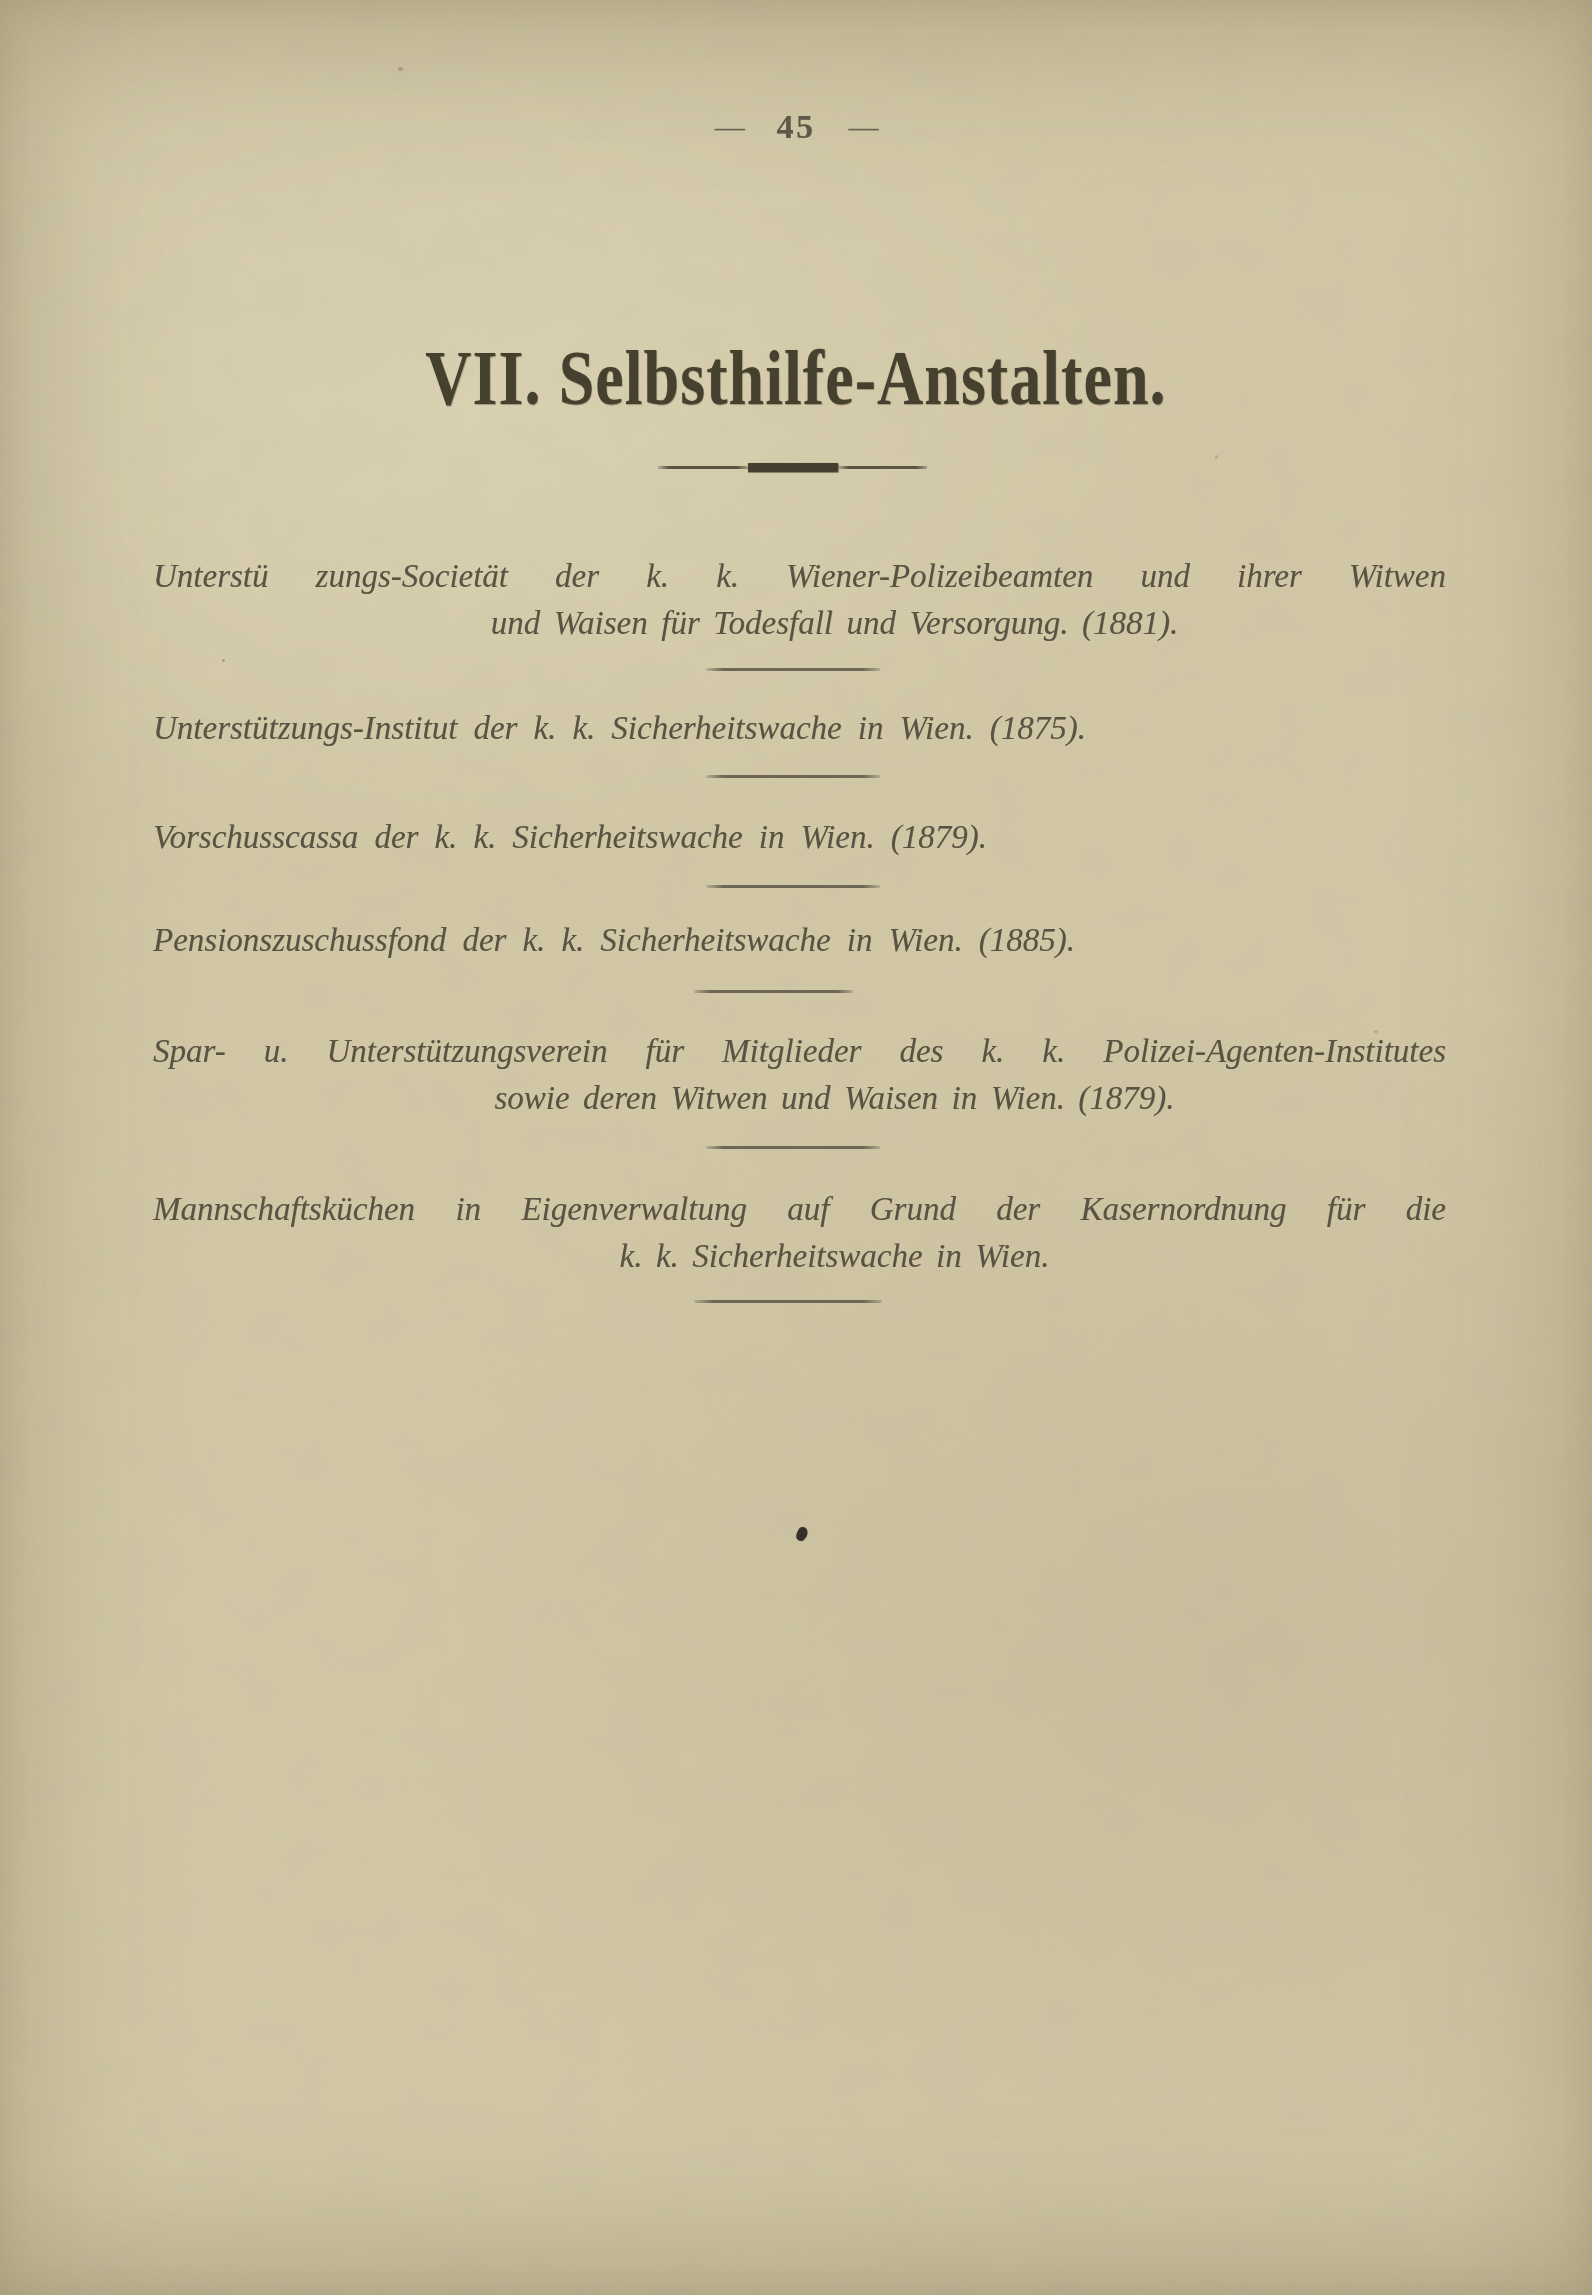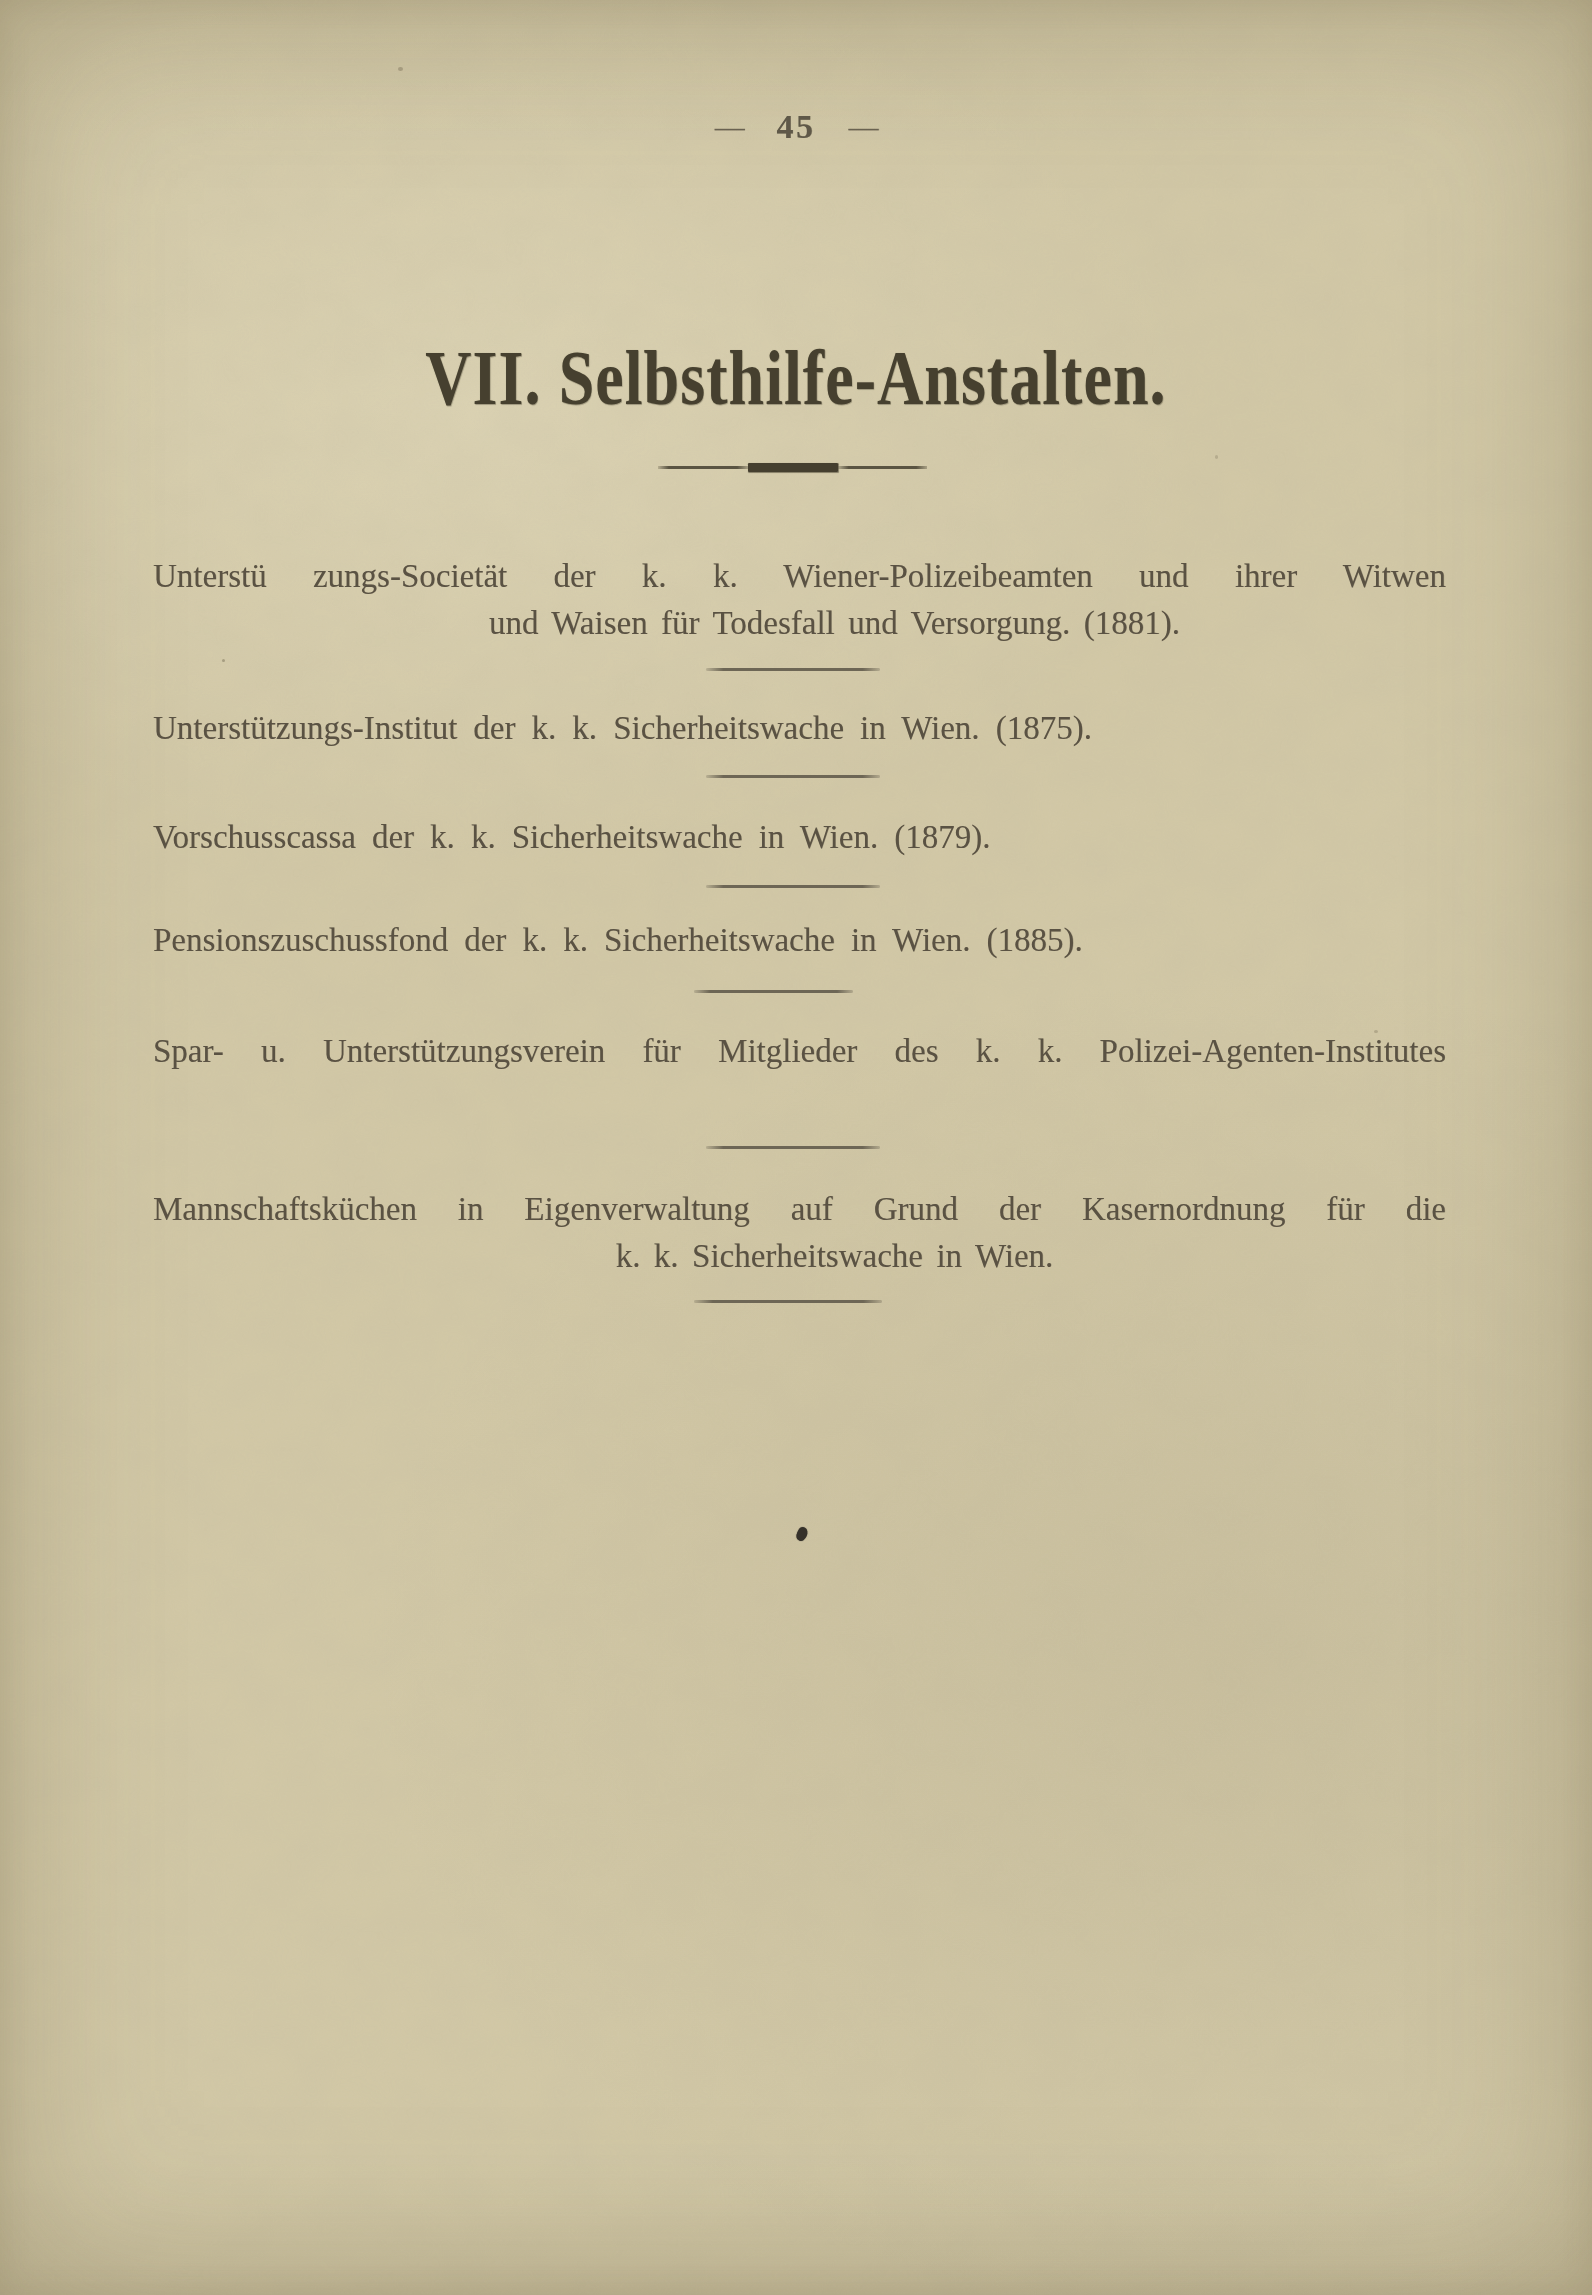--- a/index.html
+++ b/index.html
@@ -71,21 +71,21 @@
   .orn-thin{height:3.3px;flex:1;background:linear-gradient(to right, rgba(87,80,60,0.25), #5a5442 12%, #5a5442 88%, rgba(87,80,60,0.35));}
   .orn-thick{width:90px;height:9.8px;background:#453f2f;border-radius:1.3px;box-shadow:0.3px 0.3px 0.7px rgba(60,54,38,0.5);}
 
   
   .para{
     position:absolute;left:153px;width:1293px;
     font-size:33px;line-height:47px;
     color:var(--ink);
     text-shadow:0.4px 0.4px 0.5px rgba(90,82,66,0.32);
   }
-  .line{white-space:normal;}
+  .line{white-space:normal;font-style:italic;}
   .line.full{text-align:justify;text-align-last:justify;}
   .line.single{word-spacing:7.8px;}
   .line.cont{margin-left:70px;word-spacing:5.2px;text-align:center;}
 
   
   .rule{
     position:absolute;left:706px;width:174px;height:2.6px;
     background:linear-gradient(to right, rgba(109,102,85,0.25), var(--rule) 10%, var(--rule) 90%, rgba(109,102,85,0.3));
     border-radius:1.3px;
   }
@@ -154,20 +154,21 @@
   </div>
   <div class="rule" style="top:885px"></div>
 
   <div class="para" style="top:917px">
     <div class="line single">Pensionszuschussfond der k. k. Sicherheitswache in Wien. (1885).</div>
   </div>
   <div class="rule" style="top:990px;left:694px;width:159px"></div>
 
   <div class="para" style="top:1028px">
     <div class="line full">Spar- u. Unterstützungsverein für Mitglieder des k. k. Polizei-Agenten-Institutes</div>
+    <div class="line cont">sowie deren Witwen und Waisen in Wien. (1879).</div>
   </div>
   <div class="rule" style="top:1146px"></div>
 
   <div class="para" style="top:1186px">
     <div class="line full">Mannschaftsküchen in Eigenverwaltung auf Grund der Kasernordnung für die</div>
     <div class="line cont">k. k. Sicherheitswache in Wien.</div>
   </div>
   <div class="rule r-last" style="top:1300px"></div>
 
   <div class="speck speck-main"></div>

